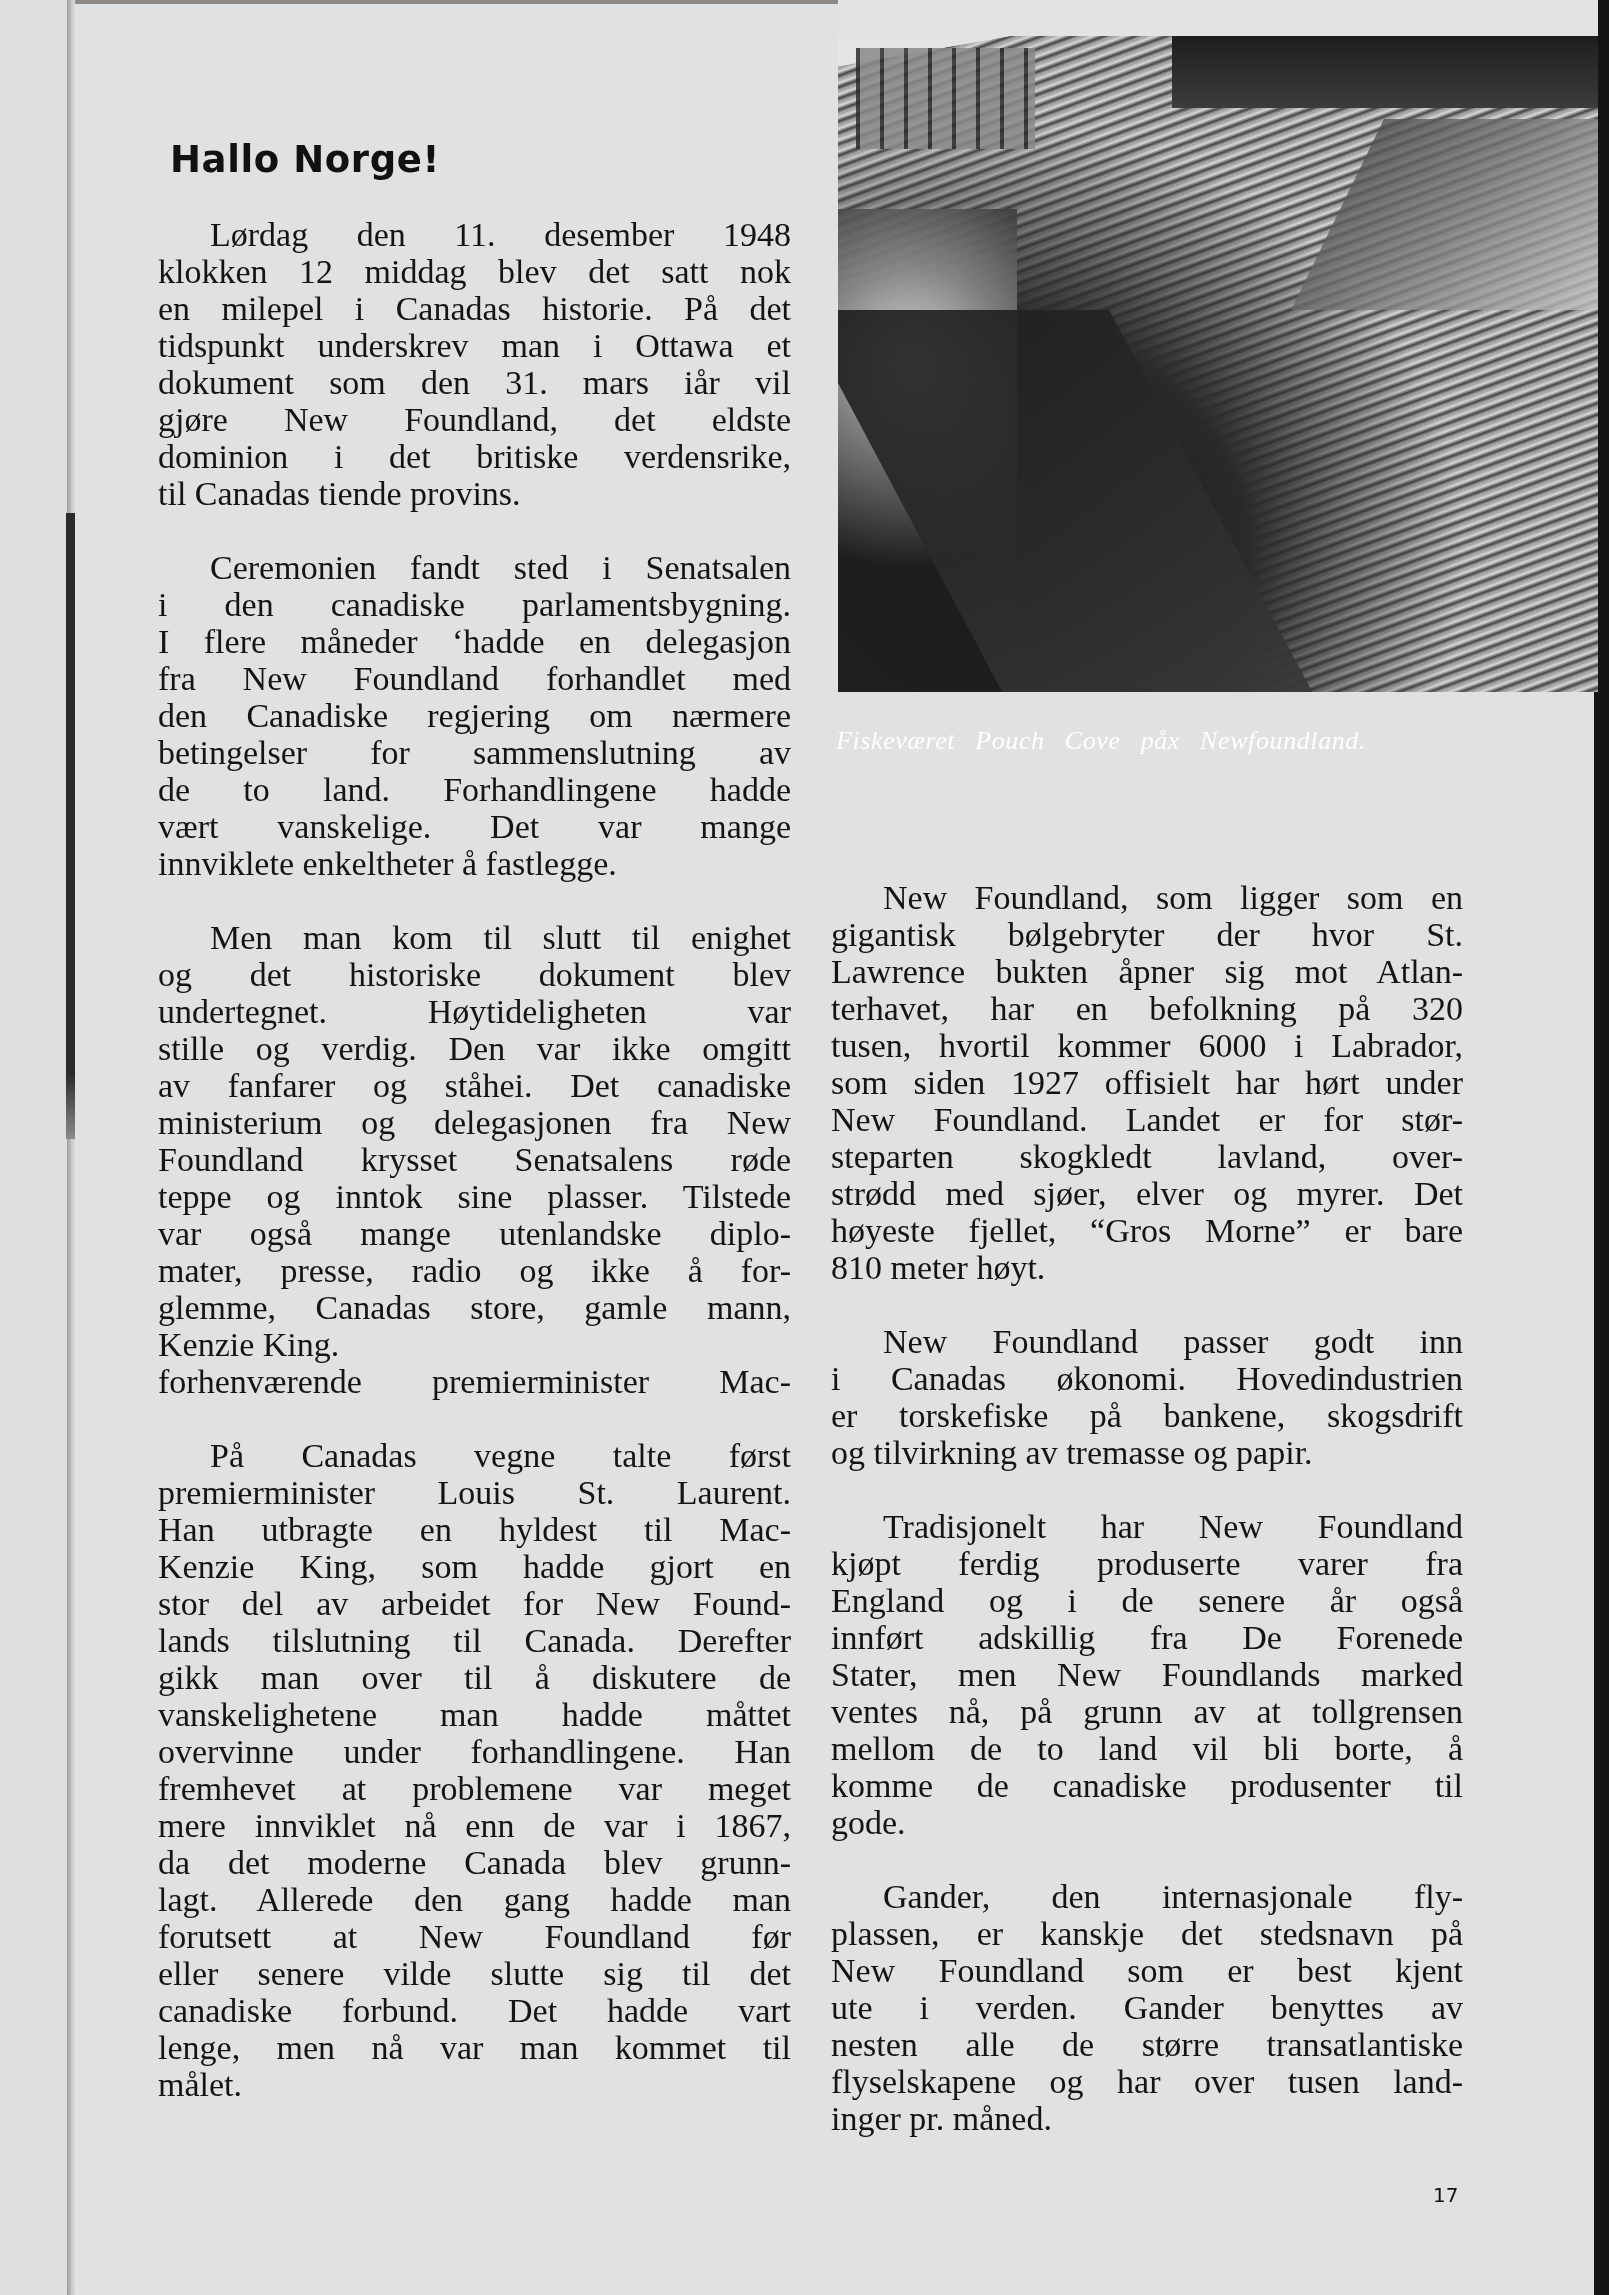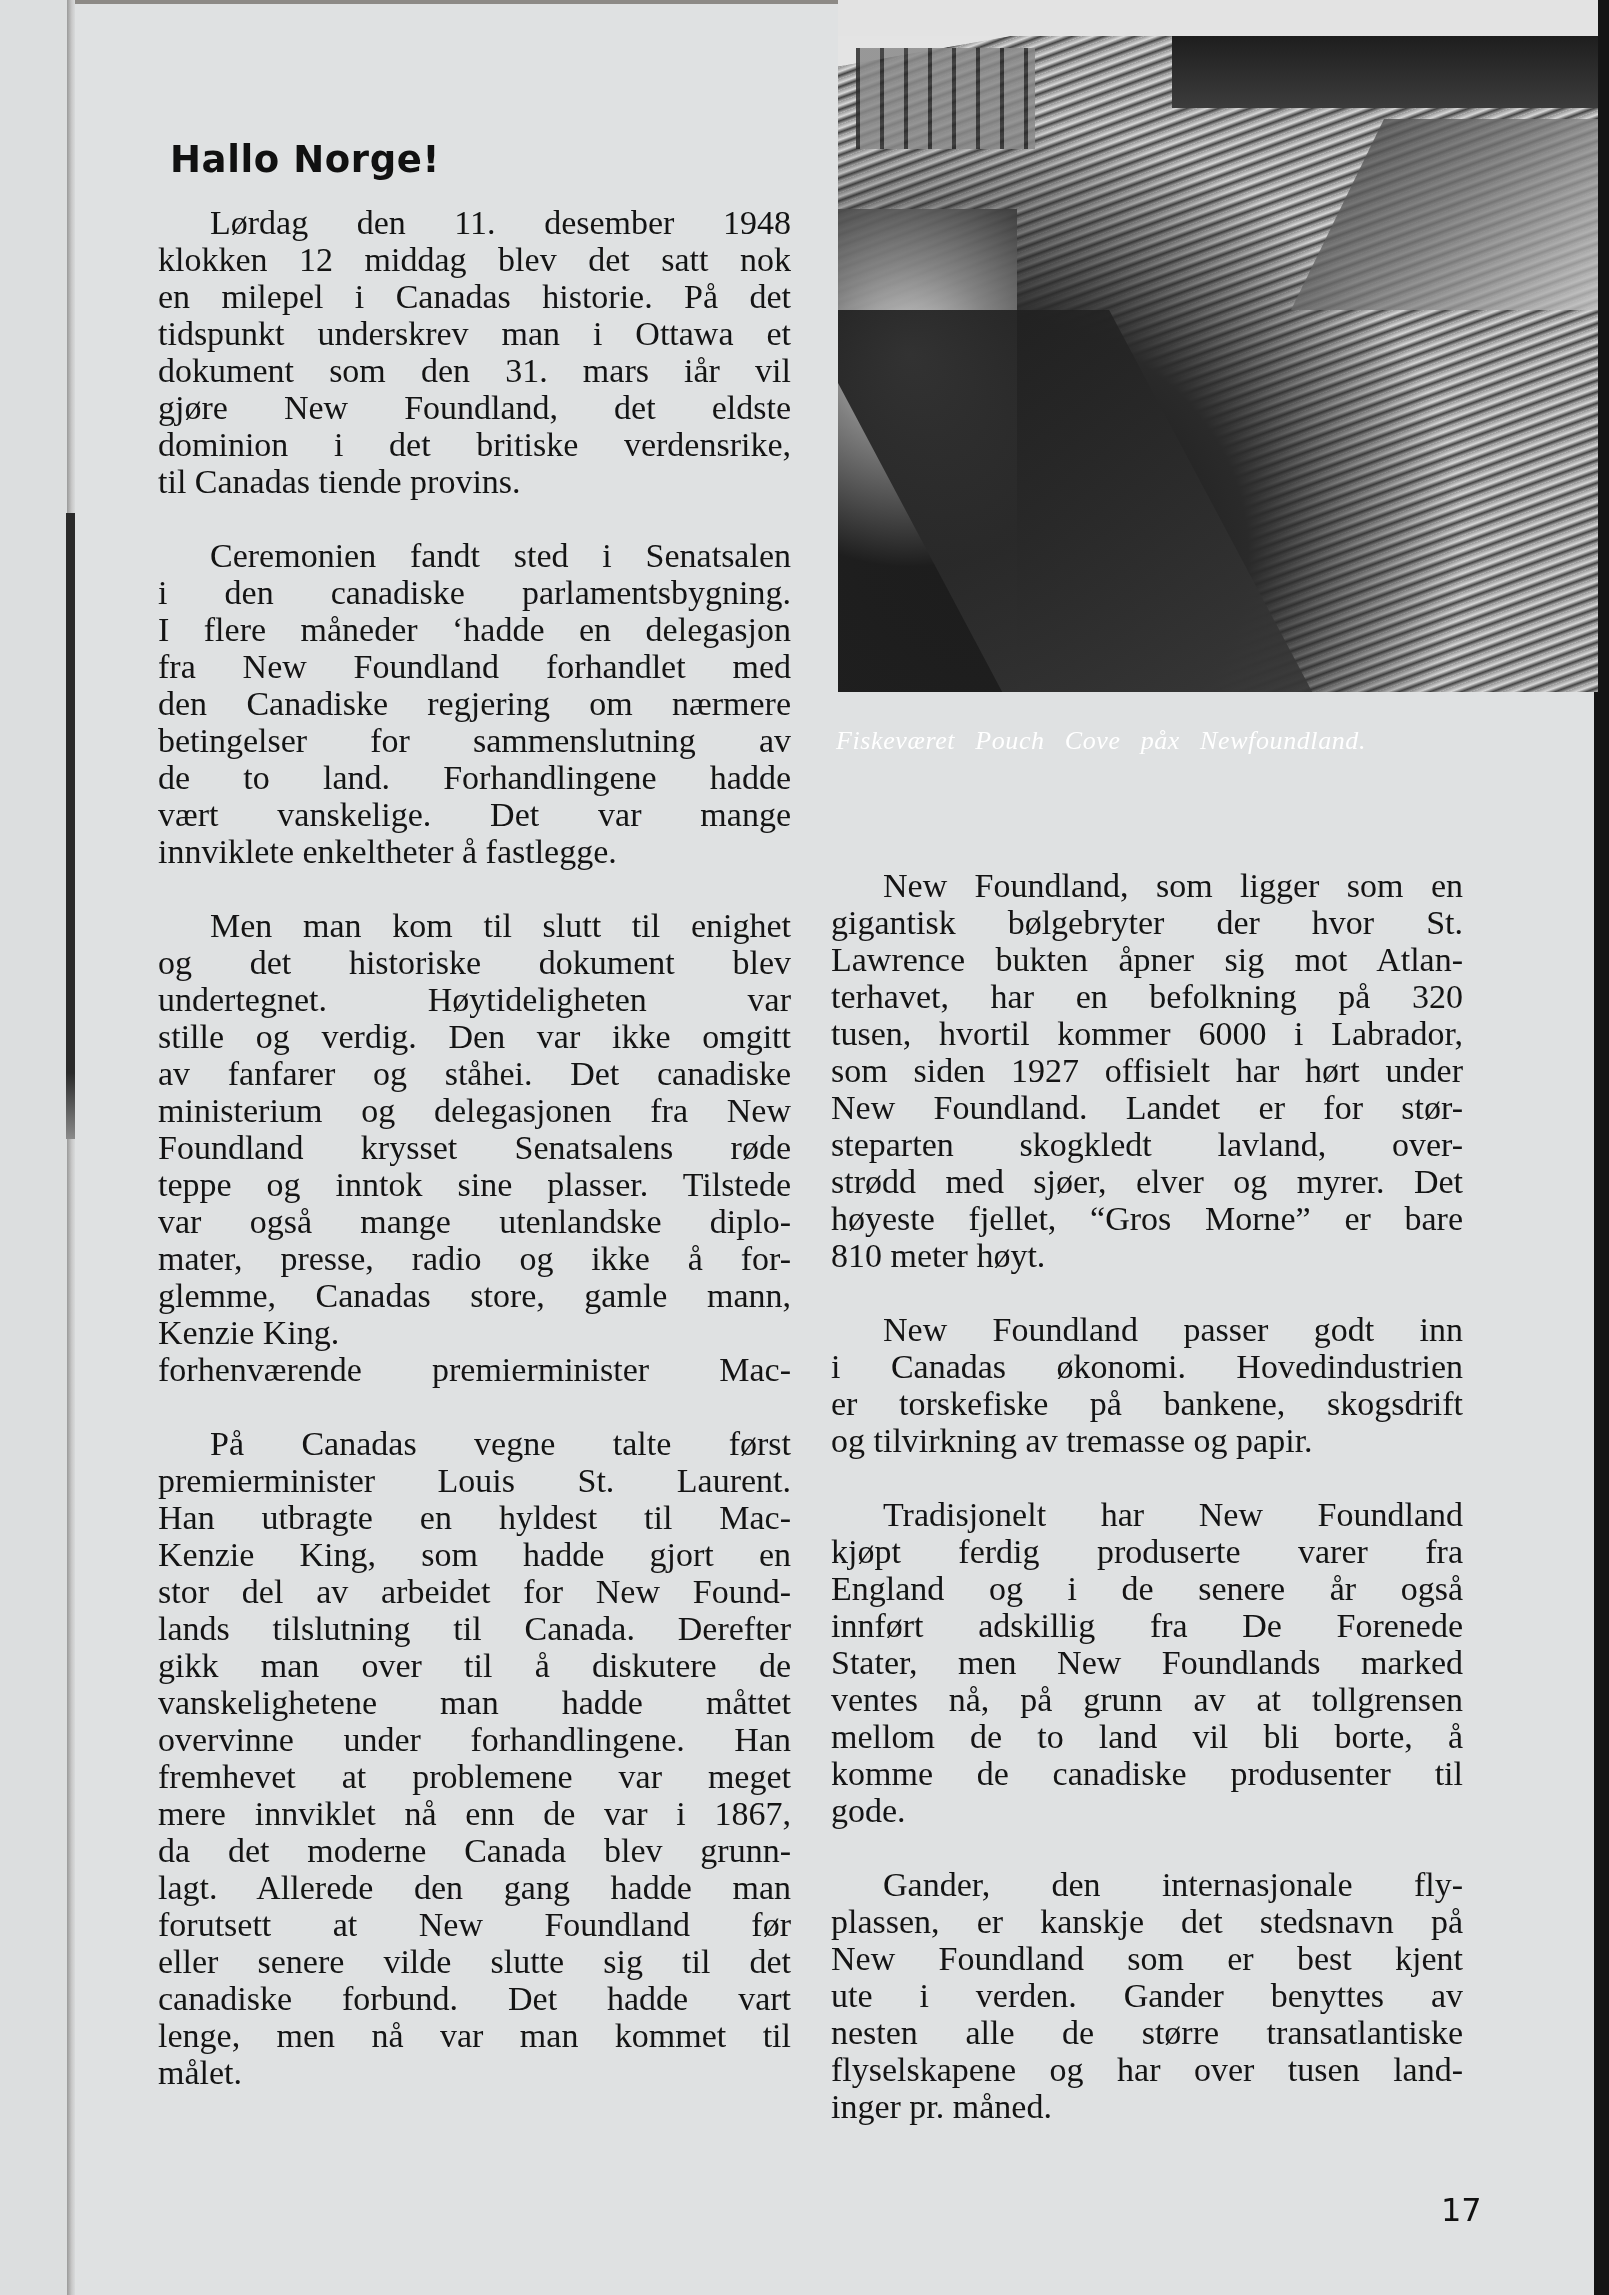--- a/index.html
+++ b/index.html
@@ -40,21 +40,21 @@
     font-family:"DejaVu Sans","Liberation Sans",sans-serif;
     font-weight:bold; font-size:37px; letter-spacing:0.6px; color:#111;
     margin:0;
   }
   .col {
     position:absolute;
     font-size:34px; line-height:37px;
   }
   .col-left { left:158px; top:204px; width:633px; }
   .col-right { left:831px; top:867px; width:632px; }
-  .para { margin:0 0 37px 0; }
+  .para { margin:12px 0 37px 0; }
   .line {
     display:block; text-align:justify; text-align-last:justify;
     white-space:nowrap; overflow:visible;
   }
   .line.first { padding-left:52px; }
   .line.last { text-align-last:left; }
   .photo {
     position:absolute; left:838px; top:0; width:760px; height:692px;
     background:
       linear-gradient(170deg, #e4e4e4 0%, #e4e4e4 8%, transparent 8.1%),
@@ -92,21 +92,21 @@
     position:absolute; left:0; top:0; width:760px; height:36px; background:#e3e3e3;
   }
   .caption {
     position:absolute; left:836px; top:726px; width:632px;
     font-style:italic; font-size:26px; letter-spacing:0.6px;
     white-space:nowrap; word-spacing:13px; color:#ffffff; margin:0;
   }
   .page-number {
     position:absolute; left:1425px; top:2175px;
     font-family:"DejaVu Sans","Liberation Sans",sans-serif;
-    font-size:32px; color:#111; margin:16px;
+    font-size:20px; color:#111; margin:8px;
   }
 </style>
 </head>
 <body>
 
 <div class="prev-page"></div>
 <div class="gutter"></div>
 <div class="gutter-mark"></div>
 <div class="gutter-mark lower"></div>
 

